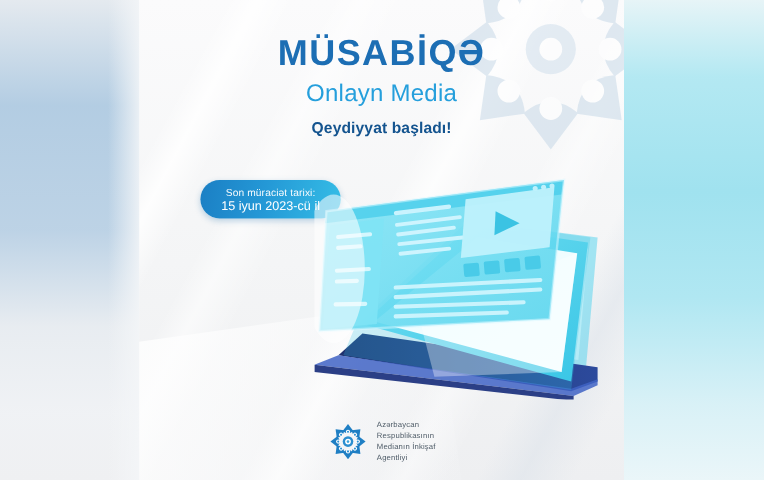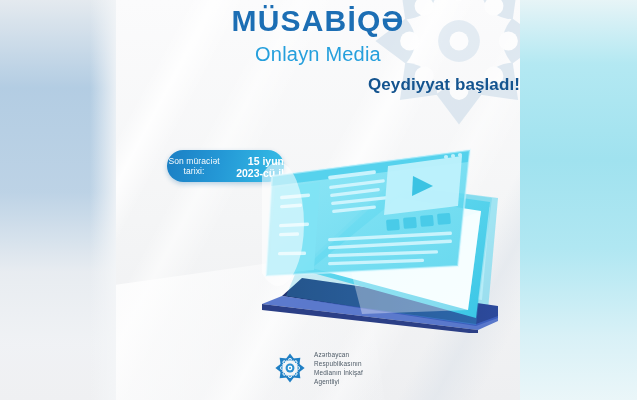--- a/index.html
+++ b/index.html
@@ -59,38 +59,38 @@
     position:absolute; left:-40px; bottom:-30px; width:300px; height:160px;
     background:linear-gradient(118deg, rgba(255,255,255,.9), rgba(243,244,246,.2));
     transform:rotate(-8deg); pointer-events:none;
   }
 
   
   .watermark{ position:absolute; right:-34px; top:-54px; width:190px; height:190px;
     opacity:.5; pointer-events:none; }
 
   
-  .headline{ position:absolute; left:0; top:5px; width:404px; text-align:center; }
+  .headline{ position:absolute; left:0; top:29px; width:404px; text-align:center; }
   .h-main{ font-size:30px; font-weight:bold; letter-spacing:1.2px;
            color:#1c6eb4; line-height:1.05; }
   .h-sub{ font-size:20px; font-weight:400; color:#259fdc; margin-top:6px;
           letter-spacing:.2px; }
-  .h-third{ font-size:17px; font-weight:bold; color:#14548f; margin-top:9px;
-            letter-spacing:.1px;text-align:right; }
+  .h-third{ font-size:13px; font-weight:bold; color:#14548f; margin-top:9px;
+            letter-spacing:.1px; }
 
   
   .pill{
     position:absolute; left:51px; top:150px; width:117px; height:32px;
     border-radius:16px; color:#fff; text-align:center;
     background:linear-gradient(100deg,#1b7fc4 0%,#2498d6 45%,#35bde6 100%);
     box-shadow:0 2px 5px rgba(30,110,170,.30);
-    display:flex; flex-direction:row; justify-content:center; align-items:center;
+    display:flex; flex-direction:column; justify-content:center; align-items:center;
   }
   .pill .l1{ font-size:8.5px; font-weight:400; letter-spacing:.1px; opacity:.97; }
-  .pill .l2{ font-size:10.5px; font-weight:bold; margin-top:1px;text-align:right; }
+  .pill .l2{ font-size:10.5px; font-weight:normal; margin-top:1px;text-align:right; }
 
   
   .art{ position:absolute; left:146px; top:128px; width:252px; height:205px; }
 
   
   .logo-row{ position:absolute; left:0; bottom:14px; width:404px;
              display:flex; justify-content:center; align-items:center; gap:7px; }
   .logo-mark{ width:34px; height:34px; flex:0 0 34px; }
   .logo-text{ font-size:6.4px; line-height:1.42; color:#4d5a66; letter-spacing:.15px;
               font-weight:400; text-align:left; }

